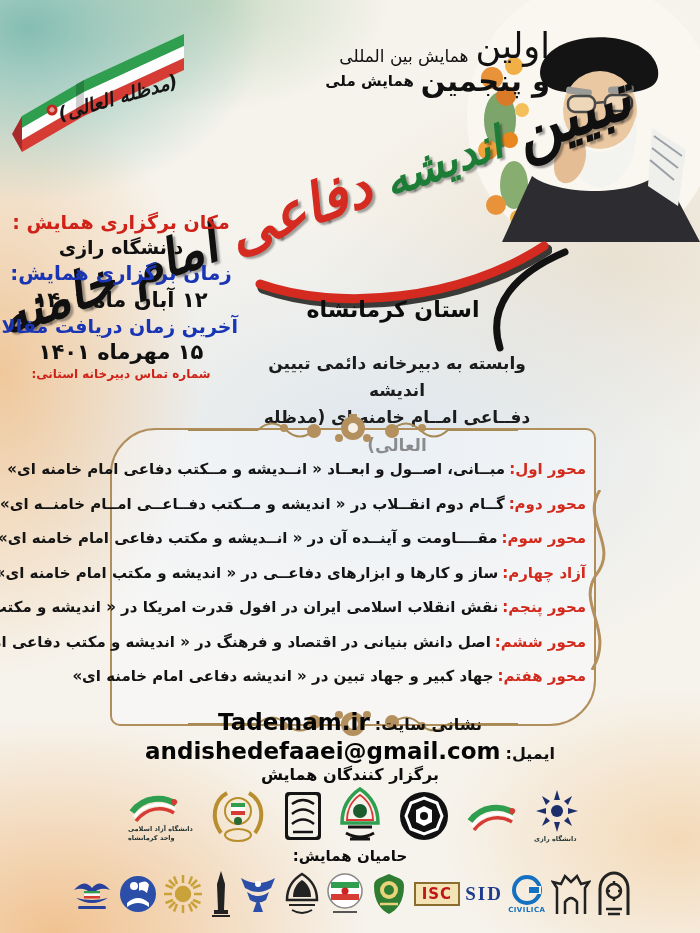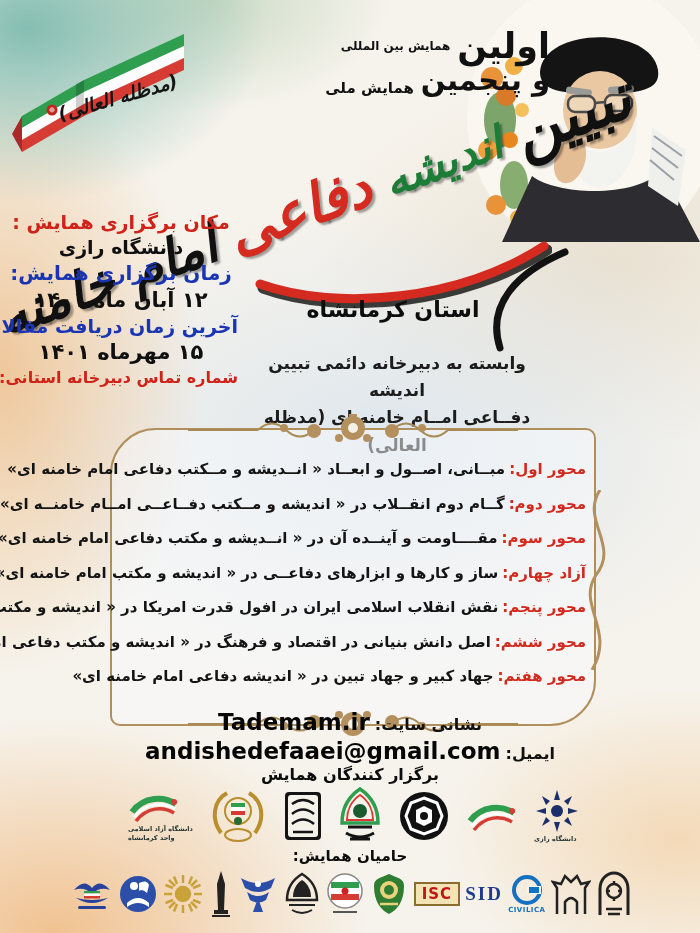--- a/index.html
+++ b/index.html
@@ -15,42 +15,42 @@
       radial-gradient(ellipse 330px 210px at 97% 90%,rgba(242,196,140,.55), rgba(242,196,140,0) 72%),
       radial-gradient(ellipse 520px 320px at 55% 48%,rgba(206,222,238,.60), rgba(206,222,238,0) 75%),
       radial-gradient(ellipse 420px 260px at 88% 28%,rgba(222,210,188,.55), rgba(222,210,188,0) 72%),
       #f6f3ec;
   }
   .abs{position:absolute}
   .b{font-weight:bold}
   
   .hdr{right:150px;top:28px;width:240px;text-align:right;color:#111;line-height:1.05}
   .hdr .row{display:flex;align-items:flex-start;justify-content:flex-start;gap:7px}
-  .hdr .big1{font-size:35px;font-weight:bold}
-  .hdr .sm1{font-size:12px;font-weight:bold;margin-top:12px}
+  .hdr .big1{font-size:35px;font-weight:normal}
+  .hdr .sm1{font-size:17px;font-weight:normal;margin-top:20px}
   .hdr .big2{font-size:29px;font-weight:bold}
-  .hdr .sm2{font-size:15px;font-weight:bold;margin-top:16px}
+  .hdr .sm2{font-size:15px;font-weight:bold;margin-top:8px}
   
   .cal{left:20px;top:158px;width:630px;text-align:center;transform:rotate(-20deg);
        direction:rtl;white-space:nowrap;font-style:italic;font-weight:bold}
   .cal .w{display:inline-block;margin:0 5px;text-shadow:2px 3px 2px rgba(0,0,0,.35)}
   .w-tabyin {font-size:62px;color:#101010;transform:translateY(6px)}
   .w-andisheh{font-size:44px;color:#1d7c35}
   .w-defaei {font-size:56px;color:#d42a20;text-shadow:3px 4px 0 #20201e}
   .w-imam   {font-size:52px;color:#101010}
   .honorific{left:56px;top:86px;font-size:19px;font-weight:bold;font-style:italic;color:#151515;
              transform:rotate(-16deg)}
   
   .info{left:4px;top:210px;width:234px;text-align:center;line-height:1.32}
   .info div{white-space:nowrap}
   .red{color:#cf2218}.blue{color:#1a35b4}.blk{color:#101010}
   .i-venue-l{font-size:19px}.i-venue-v{font-size:19px}
   .i-time-l{font-size:20px}.i-time-v{font-size:21px}
   .i-dead-l{font-size:19px}.i-dead-v{font-size:21px}
-  .i-ph-l{font-size:16px}.i-ph-v{font-size:21px;letter-spacing:1px}
+  .i-ph-l{font-size:12px}.i-ph-v{font-size:21px;letter-spacing:1px}
   
   .province{left:278px;top:297px;width:230px;text-align:center;font-size:22px;color:#0d0d0d}
   .affil{left:243px;top:350px;width:308px;text-align:center;font-size:17px;font-weight:bold;
          color:#1c1c1c;line-height:1.6}
   
   .axes-box{left:110px;top:428px;width:486px;height:298px;
             border:2px solid #b18f5c;border-radius:46px 10px 46px 10px;
             background:rgba(247,250,253,.50)}
   .orn{position:absolute;left:50%;transform:translateX(-50%)}
   .orn.top{top:-16px}.orn.bot{bottom:-16px}

